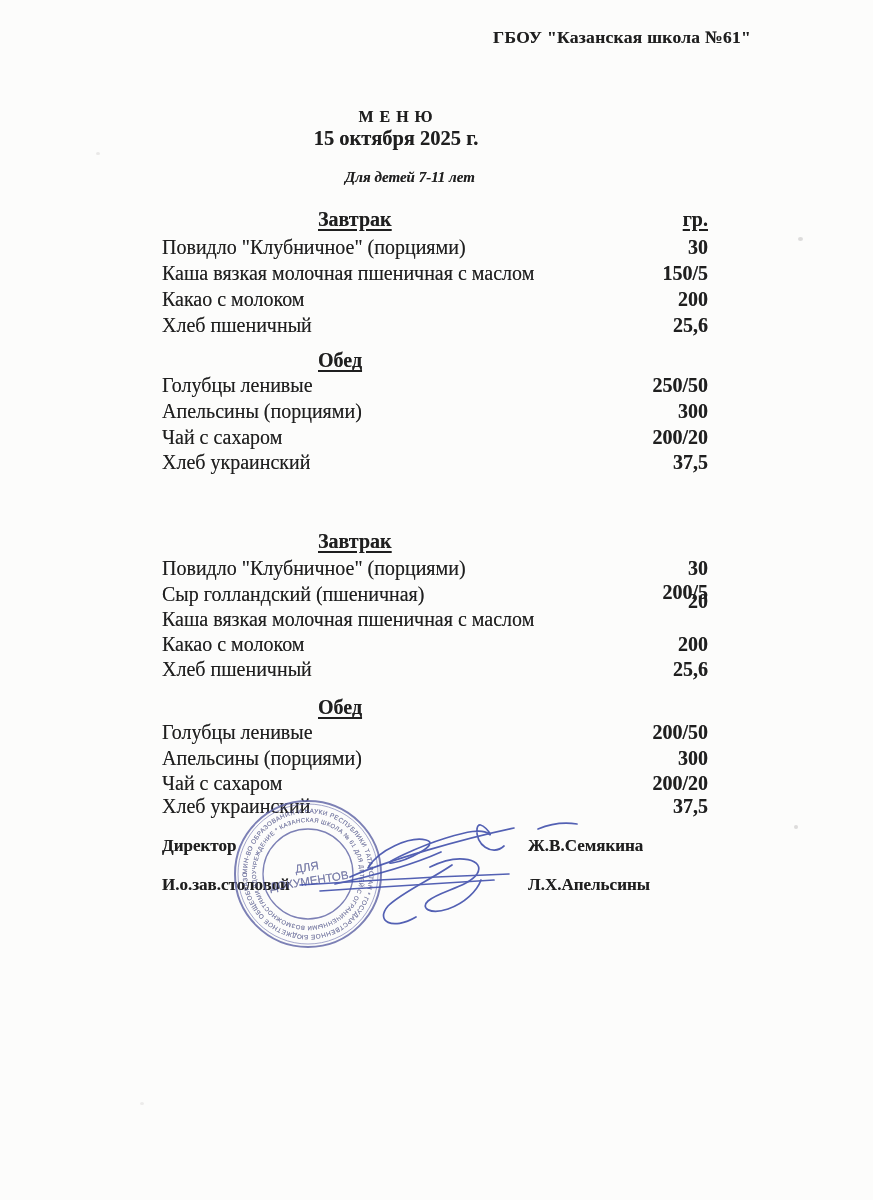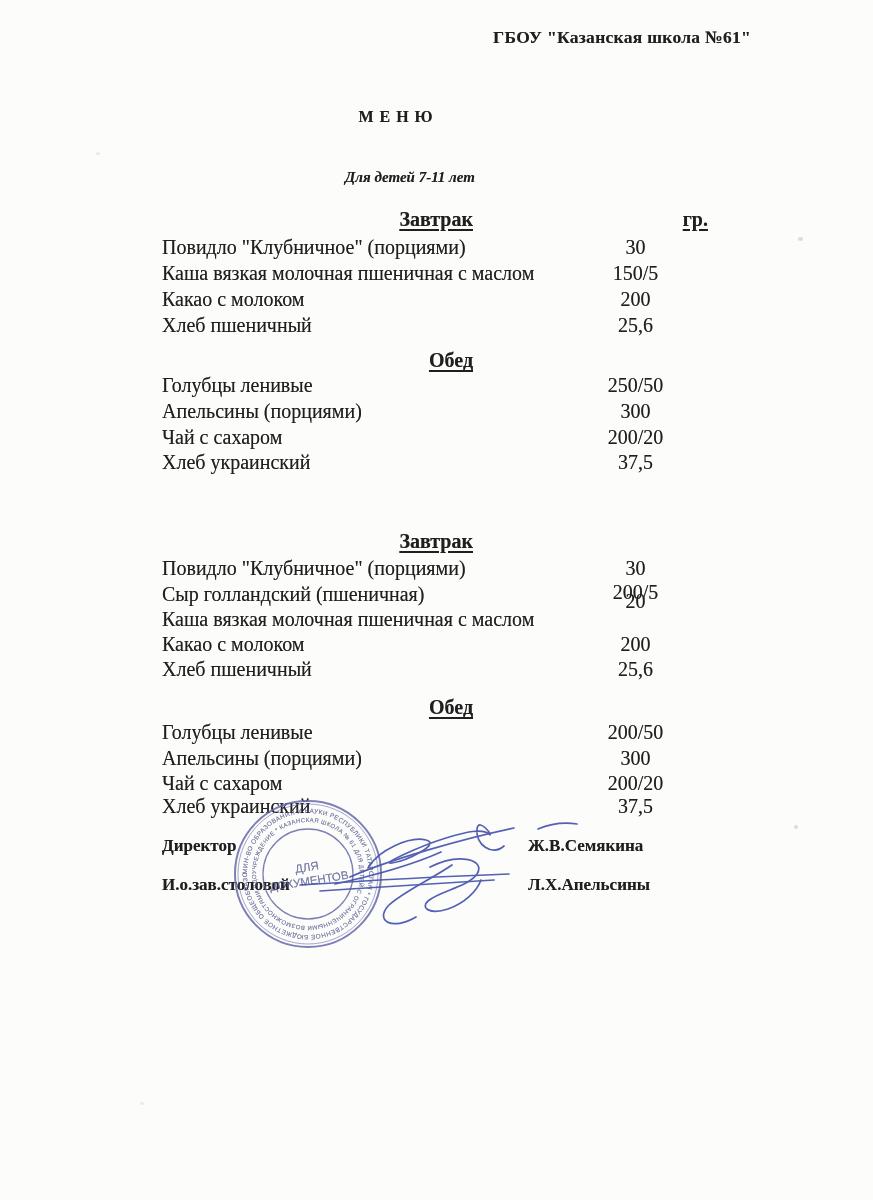--- a/index.html
+++ b/index.html
@@ -27,38 +27,39 @@
   }
   .menu-date{
     left:275px;top:127px;width:242px;text-align:center;
     font-size:20.5px;font-weight:700;
   }
   .section-title{
     left:230px;top:0;width:360px;text-align:center;
     font-size:15px;font-weight:700;font-style:italic;
   }
   .meal-header{
-    left:330px;width:143px;text-align:right;
+    left:318px;width:143px;text-align:left;
     font-size:20px;font-weight:700;
     text-decoration:underline;text-underline-offset:3px;text-decoration-thickness:1.8px;
   }
   .gr-header{
     left:563px;width:145px;text-align:right;
     font-size:20px;font-weight:700;
   }
   .gr-header span{
     text-decoration:underline;text-underline-offset:3px;text-decoration-thickness:1.8px;
   }
   .dish{
     left:162px;width:430px;
     font-size:20px;white-space:nowrap;
   }
   .wt{
-    left:563px;width:145px;text-align:center;
+    left:563px;width:145px;text-align:right;
     font-size:20px;
+    font-weight:bold;
   }
   .sig-role{
     left:162px;width:260px;
     font-size:17px;font-weight:700;
   }
   .sig-name{
     left:528px;width:220px;
     font-size:17px;font-weight:700;
   }
   .stamp-svg{left:227px;top:793px;width:162px;height:162px;}
@@ -66,20 +67,21 @@
   .speck{background:rgba(140,135,135,0.28);border-radius:50%;}
 </style>
 </head>
 <body>
 
 <div class="page">
 
   <div class="abs org-header">ГБОУ "Казанская школа №61"</div>
 
   <div class="abs menu-title">М Е Н Ю</div>
+  <div class="abs menu-date">15 октября 2025 г.</div>
 
   <div class="abs section-title" style="top:169px;">Для детей 7-11 лет</div>
 
   <div class="abs meal-header" style="top:208px;">Завтрак</div>
   <div class="abs gr-header" style="top:208px;"><span>гр.</span></div>
 
   <div class="abs dish" style="top:236px;">Повидло "Клубничное" (порциями)</div>
   <div class="abs wt" style="top:236px;">30</div>
   <div class="abs dish" style="top:262px;">Каша вязкая молочная пшеничная с маслом</div>
   <div class="abs wt" style="top:262px;">150/5</div>

